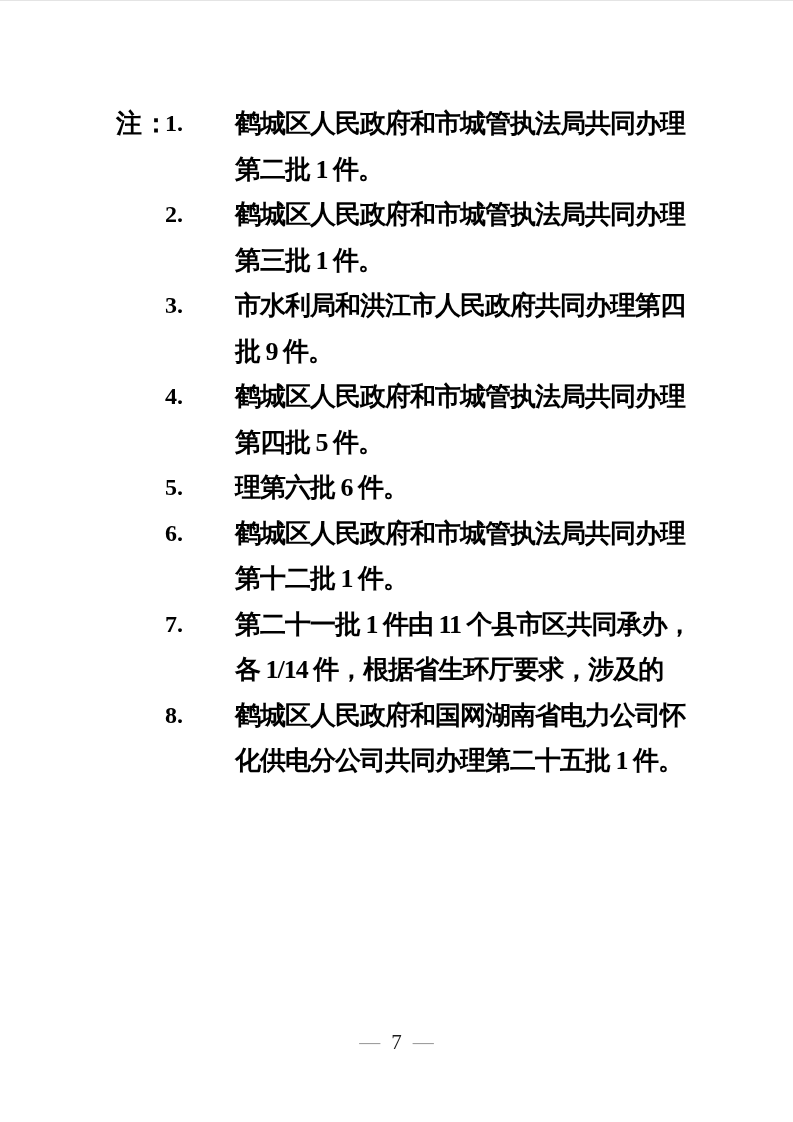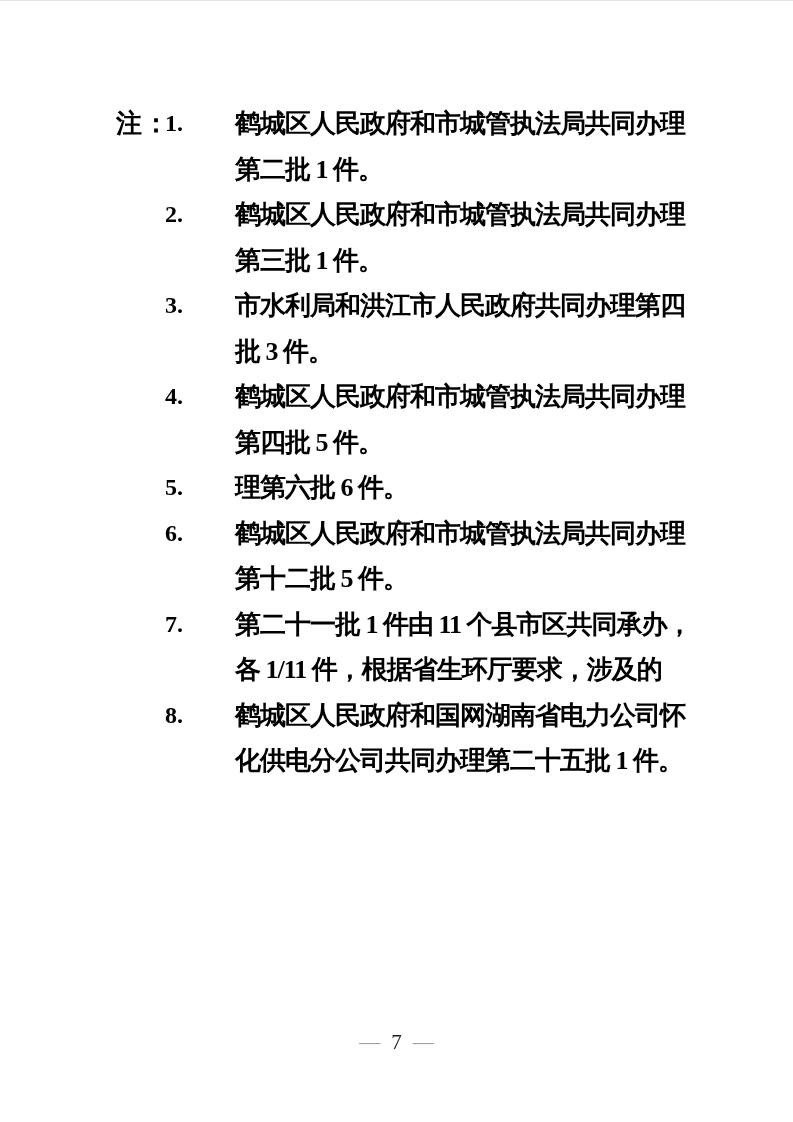--- a/index.html
+++ b/index.html
@@ -102,21 +102,21 @@
         <span class="note-text">
           <span class="note-line">鹤城区人民政府和市城管执法局共同办理</span>
           <span class="note-line">第三批 1 件。</span>
         </span>
       </li>
 
       <li class="note-item">
         <span class="note-num">3.</span>
         <span class="note-text">
           <span class="note-line">市水利局和洪江市人民政府共同办理第四</span>
-          <span class="note-line">批 3 件。</span>
+          <span class="note-line">批 9 件。</span>
         </span>
       </li>
 
       <li class="note-item">
         <span class="note-num">4.</span>
         <span class="note-text">
           <span class="note-line">鹤城区人民政府和市城管执法局共同办理</span>
           <span class="note-line">第四批 5 件。</span>
         </span>
       </li>
@@ -125,29 +125,29 @@
         <span class="note-num">5.</span>
         <span class="note-text">
           <span class="note-line">理第六批 6 件。</span>
         </span>
       </li>
 
       <li class="note-item">
         <span class="note-num">6.</span>
         <span class="note-text">
           <span class="note-line">鹤城区人民政府和市城管执法局共同办理</span>
-          <span class="note-line">第十二批 5 件。</span>
+          <span class="note-line">第十二批 1 件。</span>
         </span>
       </li>
 
       <li class="note-item">
         <span class="note-num">7.</span>
         <span class="note-text">
           <span class="note-line">第二十一批 1 件由 11 个县市区共同承办，</span>
-          <span class="note-line">各 1/11 件，根据省生环厅要求，涉及的</span>
+          <span class="note-line">各 1/14 件，根据省生环厅要求，涉及的</span>
         </span>
       </li>
 
       <li class="note-item">
         <span class="note-num">8.</span>
         <span class="note-text">
           <span class="note-line">鹤城区人民政府和国网湖南省电力公司怀</span>
           <span class="note-line">化供电分公司共同办理第二十五批 1 件。</span>
         </span>
       </li>

